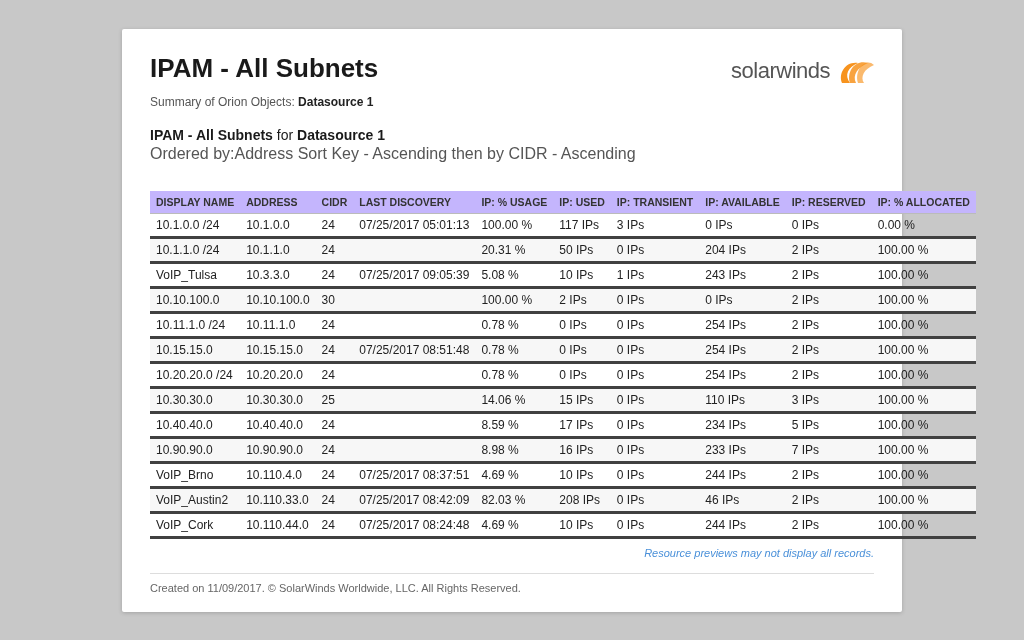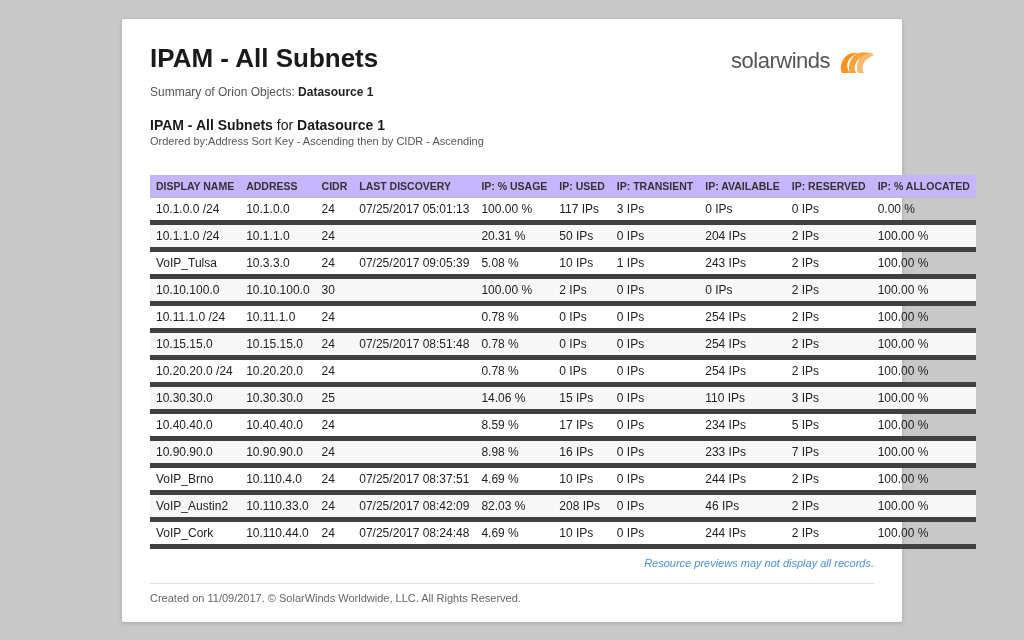--- a/index.html
+++ b/index.html
@@ -59,21 +59,21 @@
     .section-title {
       font-size: 14px;
       font-weight: bold;
       color: #1a1a1a;
       margin-bottom: 2px;
     }
     .section-title .for-text {
       font-weight: normal;
     }
     .order-info {
-      font-size: 11px;
+      font-size: 16px;
       color: #555;
       margin-bottom: 28px;
     }
     table {
       width: 100%;
       border-collapse: collapse;
       font-size: 12px;
     }
     thead tr {
       background: #c4b5fd;
@@ -81,21 +81,21 @@
     thead th {
       text-align: left;
       padding: 5px 6px;
       font-size: 10.5px;
       font-weight: bold;
       color: #333;
       border-bottom: 1px solid #bbb;
       white-space: nowrap;
     }
     tbody tr {
-      border-bottom: 5px solid #404040;
+      border-bottom: 3px solid #404040;
     }
     tbody tr:nth-child(even) {
       background: #f7f7f7;
     }
     tbody td {
       padding: 4px 6px;
       color: #222;
       white-space: nowrap;
     }
     .footer-note {

